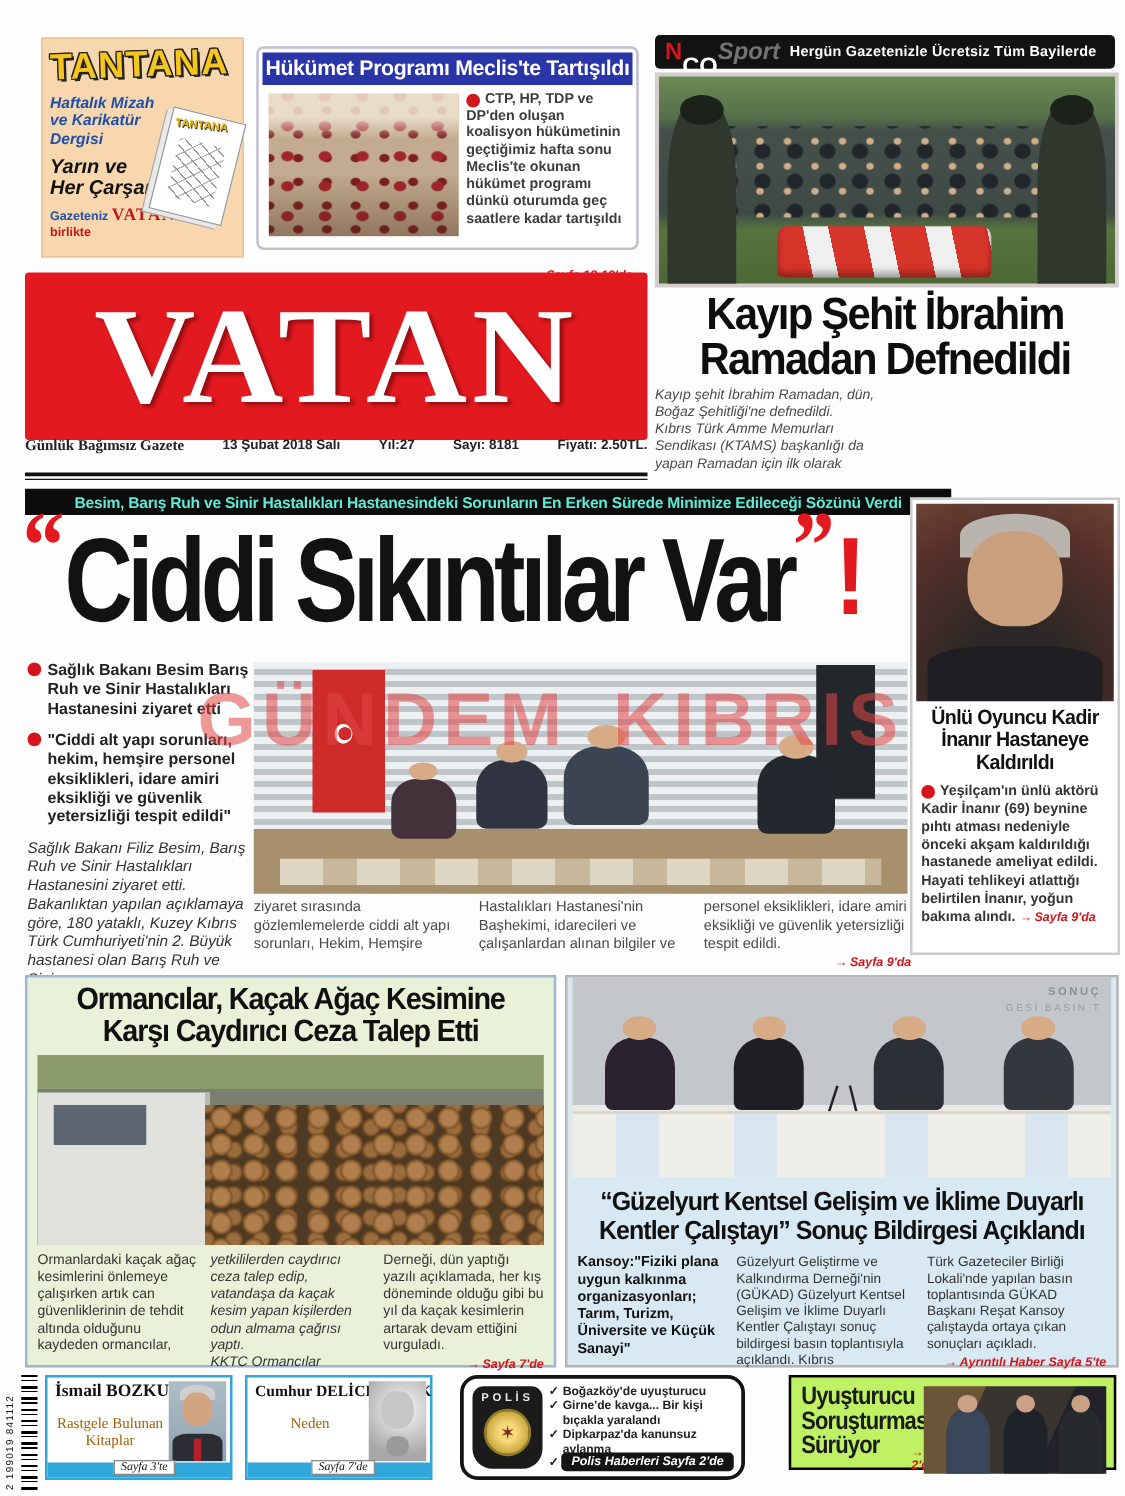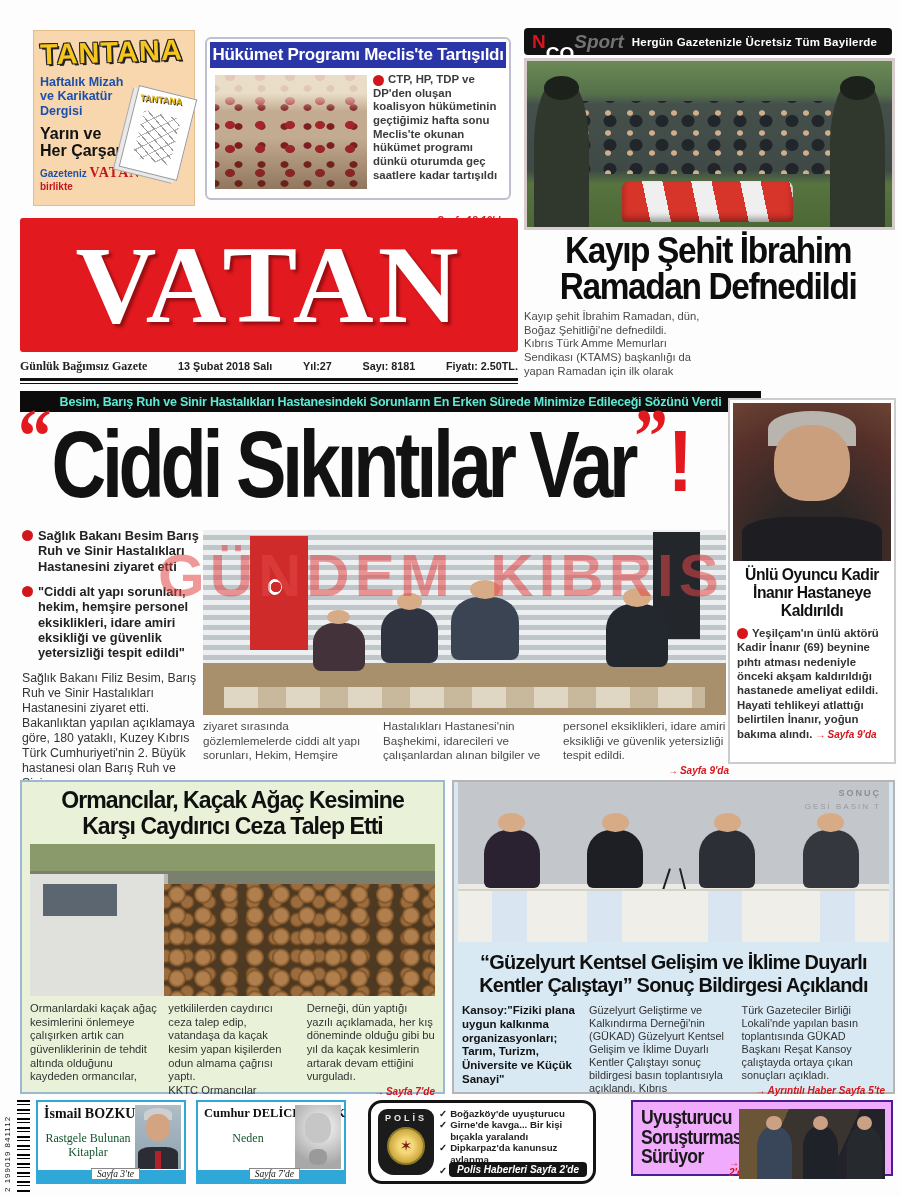--- a/index.html
+++ b/index.html
@@ -1,19 +1,19 @@
 <!DOCTYPE html>
 <html><head>
 <meta charset="utf-8">
 <style>
   html,body{margin:0;padding:0;background:#e8e8e8;}
   #page{position:relative;width:900px;height:1197px;background:#fdfdfd;margin:0 auto;
         font-family:"Liberation Sans",sans-serif;overflow:hidden;}
   .abs{position:absolute;}
-  .preline{white-space:pre-line;}
+  .preline{white-space:pre-line;font-style:italic;}
   .pref{color:#d4161c;font-weight:bold;font-style:italic;font-size:10px;}
   .arrow{color:#d4161c;font-weight:bold;font-style:normal;margin-right:2px;}
 
   
   .tantana{left:33px;top:30px;width:162px;height:176px;background:#f8d7ae;border:1px solid #e3bc8d;padding:5px 6px;box-sizing:border-box;}
   .tantana-title{font-size:29px;font-weight:800;color:#f6c51e;letter-spacing:1px;
     text-shadow:2px 2px 0 #222,-1px -1px 0 #222,1px -1px 0 #222,-1px 1px 0 #222;transform:rotate(-2deg);}
   .tantana-sub{color:#1e4fa8;font-weight:bold;font-size:12.5px;line-height:1.15;margin-top:6px;}
   .tantana-when{color:#111;font-weight:800;font-size:16px;line-height:1.05;margin-top:8px;}
   .tantana-with{font-size:10px;font-weight:bold;margin-top:5px;}
@@ -67,21 +67,21 @@
   .masthead-title{color:#fff;font-family:"Liberation Serif",serif;font-weight:bold;font-size:112px;letter-spacing:4px;
     line-height:1;text-shadow:3px 3px 3px rgba(60,0,0,0.45);transform:scaleY(0.98);}
 
   
   .funeral-head{left:518px;top:233px;width:380px;text-align:center;font-weight:800;font-size:36px;color:#0d0d0d;
     letter-spacing:-1.5px;line-height:1.0;transform:scaleX(0.93);transform-origin:center top;}
   .funeral-cols{left:524px;top:310px;width:372px;display:flex;gap:10px;font-size:11.2px;color:#4a4a4a;line-height:1.22;}
   .funeral-cols > div{width:181px;}
 
   
-  .dateline{left:20px;top:355px;width:498px;height:22px;display:flex;justify-content:space-between;align-items:center;
+  .dateline{left:20px;top:345px;width:498px;height:22px;display:flex;justify-content:space-between;align-items:center;
     font-size:10.8px;font-weight:bold;color:#222;}
   .dateline .serif{font-family:"Liberation Serif",serif;font-size:12px;}
   .rule-thick{left:20px;top:378px;width:498px;height:3px;background:#111;}
   .rule-thin{left:20px;top:383px;width:498px;height:1px;background:#111;}
 
   
   .kicker{left:20px;top:391px;width:741px;height:21px;background:#0c0c0c;color:#5eead4;font-size:12.5px;font-weight:bold;
     display:flex;align-items:center;justify-content:center;letter-spacing:-0.2px;}
   .bighead{left:18px;top:415px;width:747px;height:106px;display:flex;align-items:flex-start;transform:scaleX(0.86);transform-origin:left top;white-space:nowrap;}
   .bh-quote{font-family:"Liberation Serif",serif;font-size:78px;color:#e2191f;font-weight:bold;line-height:0.55;}
@@ -168,21 +168,21 @@
   .barcode{left:3px;top:1100px;width:30px;height:92px;}
   .barcode .digits{position:absolute;left:0;top:0;height:92px;writing-mode:vertical-rl;transform:rotate(180deg);
     font-size:8px;letter-spacing:1px;color:#111;}
   .barcode .bars{position:absolute;left:14px;top:0;width:13px;height:92px;
     background:repeating-linear-gradient(180deg,#000 0 2px,#fff 2px 4px,#000 4px 5px,#fff 5px 9px);}
   .col-box{border:2px solid #2fa7d8;background:#fff;box-sizing:border-box;}
   .cb1{left:36px;top:1100px;width:150px;height:84px;}
   .cb2{left:196px;top:1100px;width:150px;height:84px;}
   .cb-name{position:absolute;top:4px;left:6px;right:52px;font-family:"Liberation Serif",serif;font-weight:bold;font-size:14px;color:#111;white-space:nowrap;}
   .cb2 .cb-name{font-size:12.5px;}
-  .cb-title{position:absolute;top:30px;left:4px;width:92px;text-align:center;font-family:"Liberation Serif",serif;font-size:12px;color:#14532d;line-height:1.15;}
+  .cb-title{position:absolute;top:30px;left:4px;width:92px;text-align:center;font-family:"Liberation Serif",serif;font-size:12px;color:#a16207;line-height:1.15;}
   .cb-strip{position:absolute;left:0;right:0;bottom:0;height:12px;background:#2fa7d8;}
   .cb-page{position:absolute;right:44px;bottom:2px;background:#fff;border:1px solid #888;font-family:"Liberation Serif",serif;
     font-style:italic;font-size:9.5px;padding:0 5px;color:#111;}
   .ph-bozkurt{position:absolute;right:3px;top:3px;width:46px;height:64px;background:linear-gradient(#aebdc6,#8fa3b0);overflow:hidden;}
   .ph-bozkurt .hair{position:absolute;top:4%;left:20%;width:60%;height:20%;background:#cfcfcf;border-radius:50% 50% 0 0;}
   .ph-bozkurt .face{position:absolute;top:14%;left:24%;width:52%;height:42%;background:#d3a482;border-radius:45%;}
   .ph-bozkurt .suit{position:absolute;bottom:0;left:6%;width:88%;height:34%;background:#2c2c34;border-radius:30% 30% 0 0;}
   .ph-bozkurt .tie{position:absolute;bottom:0;left:44%;width:12%;height:28%;background:#b3212b;}
   .ph-delice{position:absolute;right:3px;top:3px;width:46px;height:64px;overflow:hidden;
     background:radial-gradient(circle at 60% 35%,#e3e3e3 20%,#a8a8a8 75%);}
@@ -194,21 +194,21 @@
   .badge-label{color:#e9e9e9;font-size:9px;font-weight:800;letter-spacing:3px;text-align:center;margin-top:4px;}
   .badge-star{width:34px;height:34px;border-radius:50%;margin:4px auto 0;
     background:radial-gradient(circle,#f5d979 30%,#caa43a 72%);border:2px solid #8a7a2a;
     display:flex;align-items:center;justify-content:center;color:#7d1c1c;font-size:15px;}
   .police-items{position:absolute;left:68px;top:5px;right:5px;font-size:9.7px;font-weight:bold;color:#222;line-height:1.18;}
   .pitem{display:flex;gap:3px;}
   .pitem .check{flex:none;}
   .police-footer{position:absolute;right:6px;bottom:4px;background:#141414;color:#fff;font-size:10px;font-weight:bold;
     font-style:italic;padding:2px 8px;border-radius:4px;}
 
-  .drug-box{left:631px;top:1100px;width:262px;height:76px;border:2px solid #4c1d95;background:#f0abfc;box-sizing:border-box;}
+  .drug-box{left:631px;top:1100px;width:262px;height:76px;border:2px solid #000000;background:#bef264;box-sizing:border-box;}
   .drug-head{position:absolute;left:8px;top:6px;font-size:20px;font-weight:800;letter-spacing:-0.8px;line-height:0.98;
     color:#1a1a1a;transform:scaleX(0.88);transform-origin:left top;}
   .drug-ref{position:absolute;left:96px;top:56px;width:60px;line-height:1.0;}
   .ph-drug{position:absolute;right:6px;top:7px;width:146px;height:70px;overflow:hidden;
     background:linear-gradient(115deg,#6a5636 0 28%,#3a3430 28% 68%,#23222a 68%);}
   .ph-drug .dfig{position:absolute;bottom:0;width:24%;height:74%;background:#1f2228;border-radius:40% 40% 0 0;}
   .ph-drug .dfig::before{content:"";position:absolute;top:-22%;left:28%;width:44%;height:28%;background:#caa184;border-radius:50%;}
   .ph-drug .d1{left:12%;background:#39465a;} .ph-drug .d2{left:44%;} .ph-drug .d3{left:74%;background:#26292e;}
 </style>
 </head>

